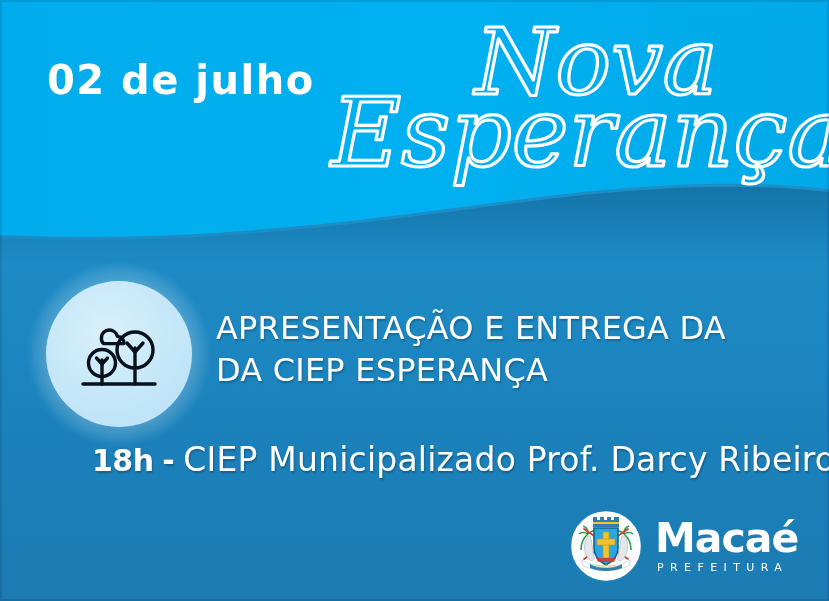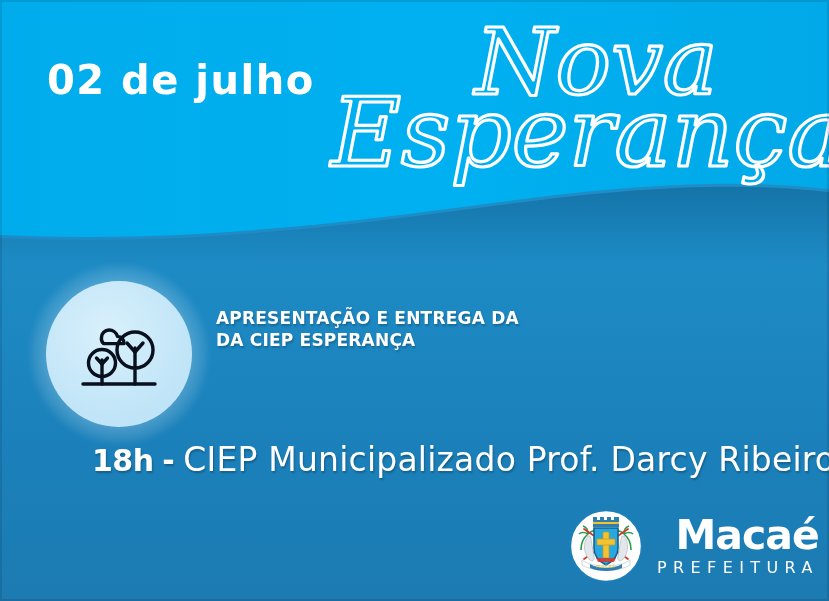--- a/index.html
+++ b/index.html
@@ -94,22 +94,22 @@
   }
   .badge-circle svg{ display:block; }
 
   
   .headline{
     position:absolute; left:216px; top:307px;
     z-index:6;
     width:600px;
     color:#ffffff;
     font-family:"DejaVu Sans", sans-serif;
-    font-weight:700;
-    font-size:17px;
+    font-weight:400;
+    font-size:32px;
     line-height:1.32;
     letter-spacing:.2px;
     text-shadow:1px 2px 2px rgba(0,0,0,.22);
   }
   .headline div{ white-space:nowrap; }
 
   
   .venue{
     position:absolute; left:92px; top:443px;
     z-index:6;
@@ -121,37 +121,37 @@
     text-shadow:1px 2px 2px rgba(0,0,0,.25);
   }
   .venue .hour{ font-weight:700; font-size:30px; letter-spacing:-.5px;text-align:right; }
   .venue .dash{ font-weight:700; font-size:30px; }
   .venue .place{ font-weight:400; font-size:33px; letter-spacing:.2px; }
 
   
   .brand{
     position:absolute; left:568px; top:508px;
     z-index:6;
-    display:flex; align-items:center; gap:11px;text-align:right;
+    display:flex; align-items:center; gap:11px;
   }
   .crest{ width:76px; height:76px; display:block; }
   .brand-text{ display:flex; flex-direction:column; justify-content:center; line-height:1; }
   .brand-name{
     color:#ffffff;
     font-family:"DejaVu Sans", sans-serif;
     font-weight:700;
     font-size:41px;
     letter-spacing:-1px;
     line-height:.96;
   }
   .brand-sub{
     color:#ffffff;
     font-family:"DejaVu Sans", sans-serif;
     font-weight:400;
-    font-size:16px;
+    font-size:11px;
     letter-spacing:6.4px;
     margin-top:4px;
     margin-left:2px;
   }
 </style>
 </head>
 <body>
 
 <div id="poster">
 

